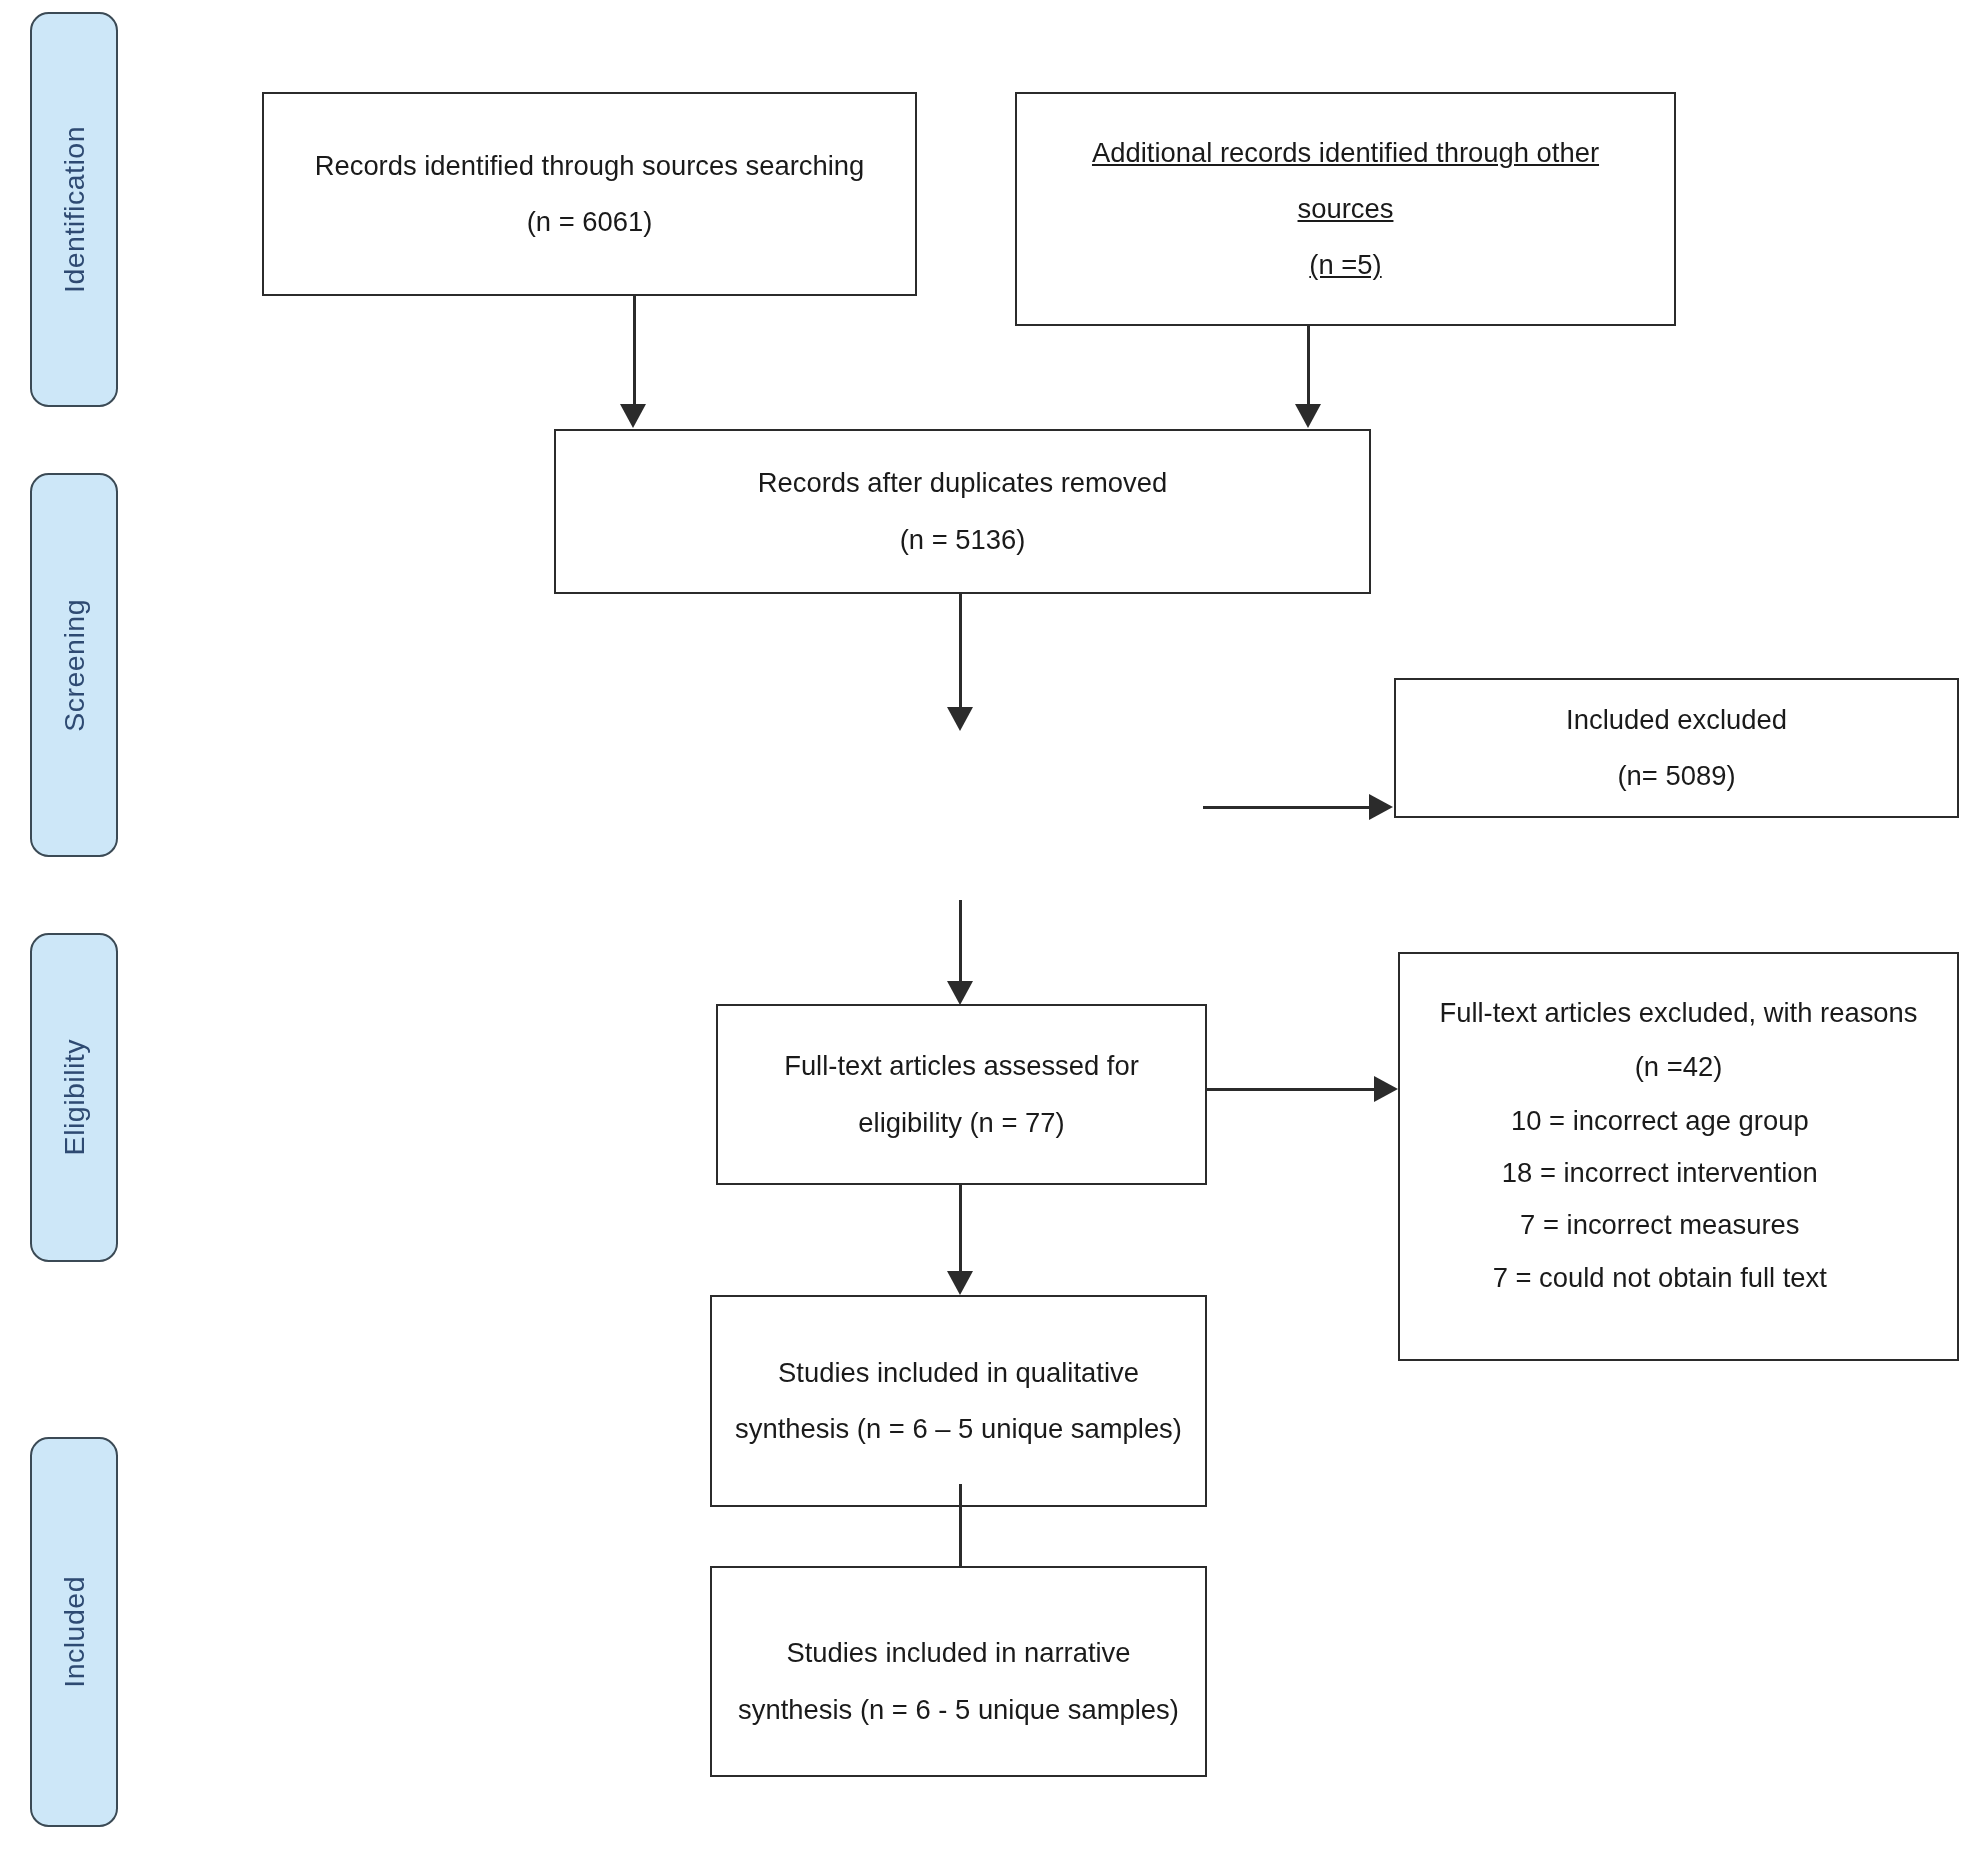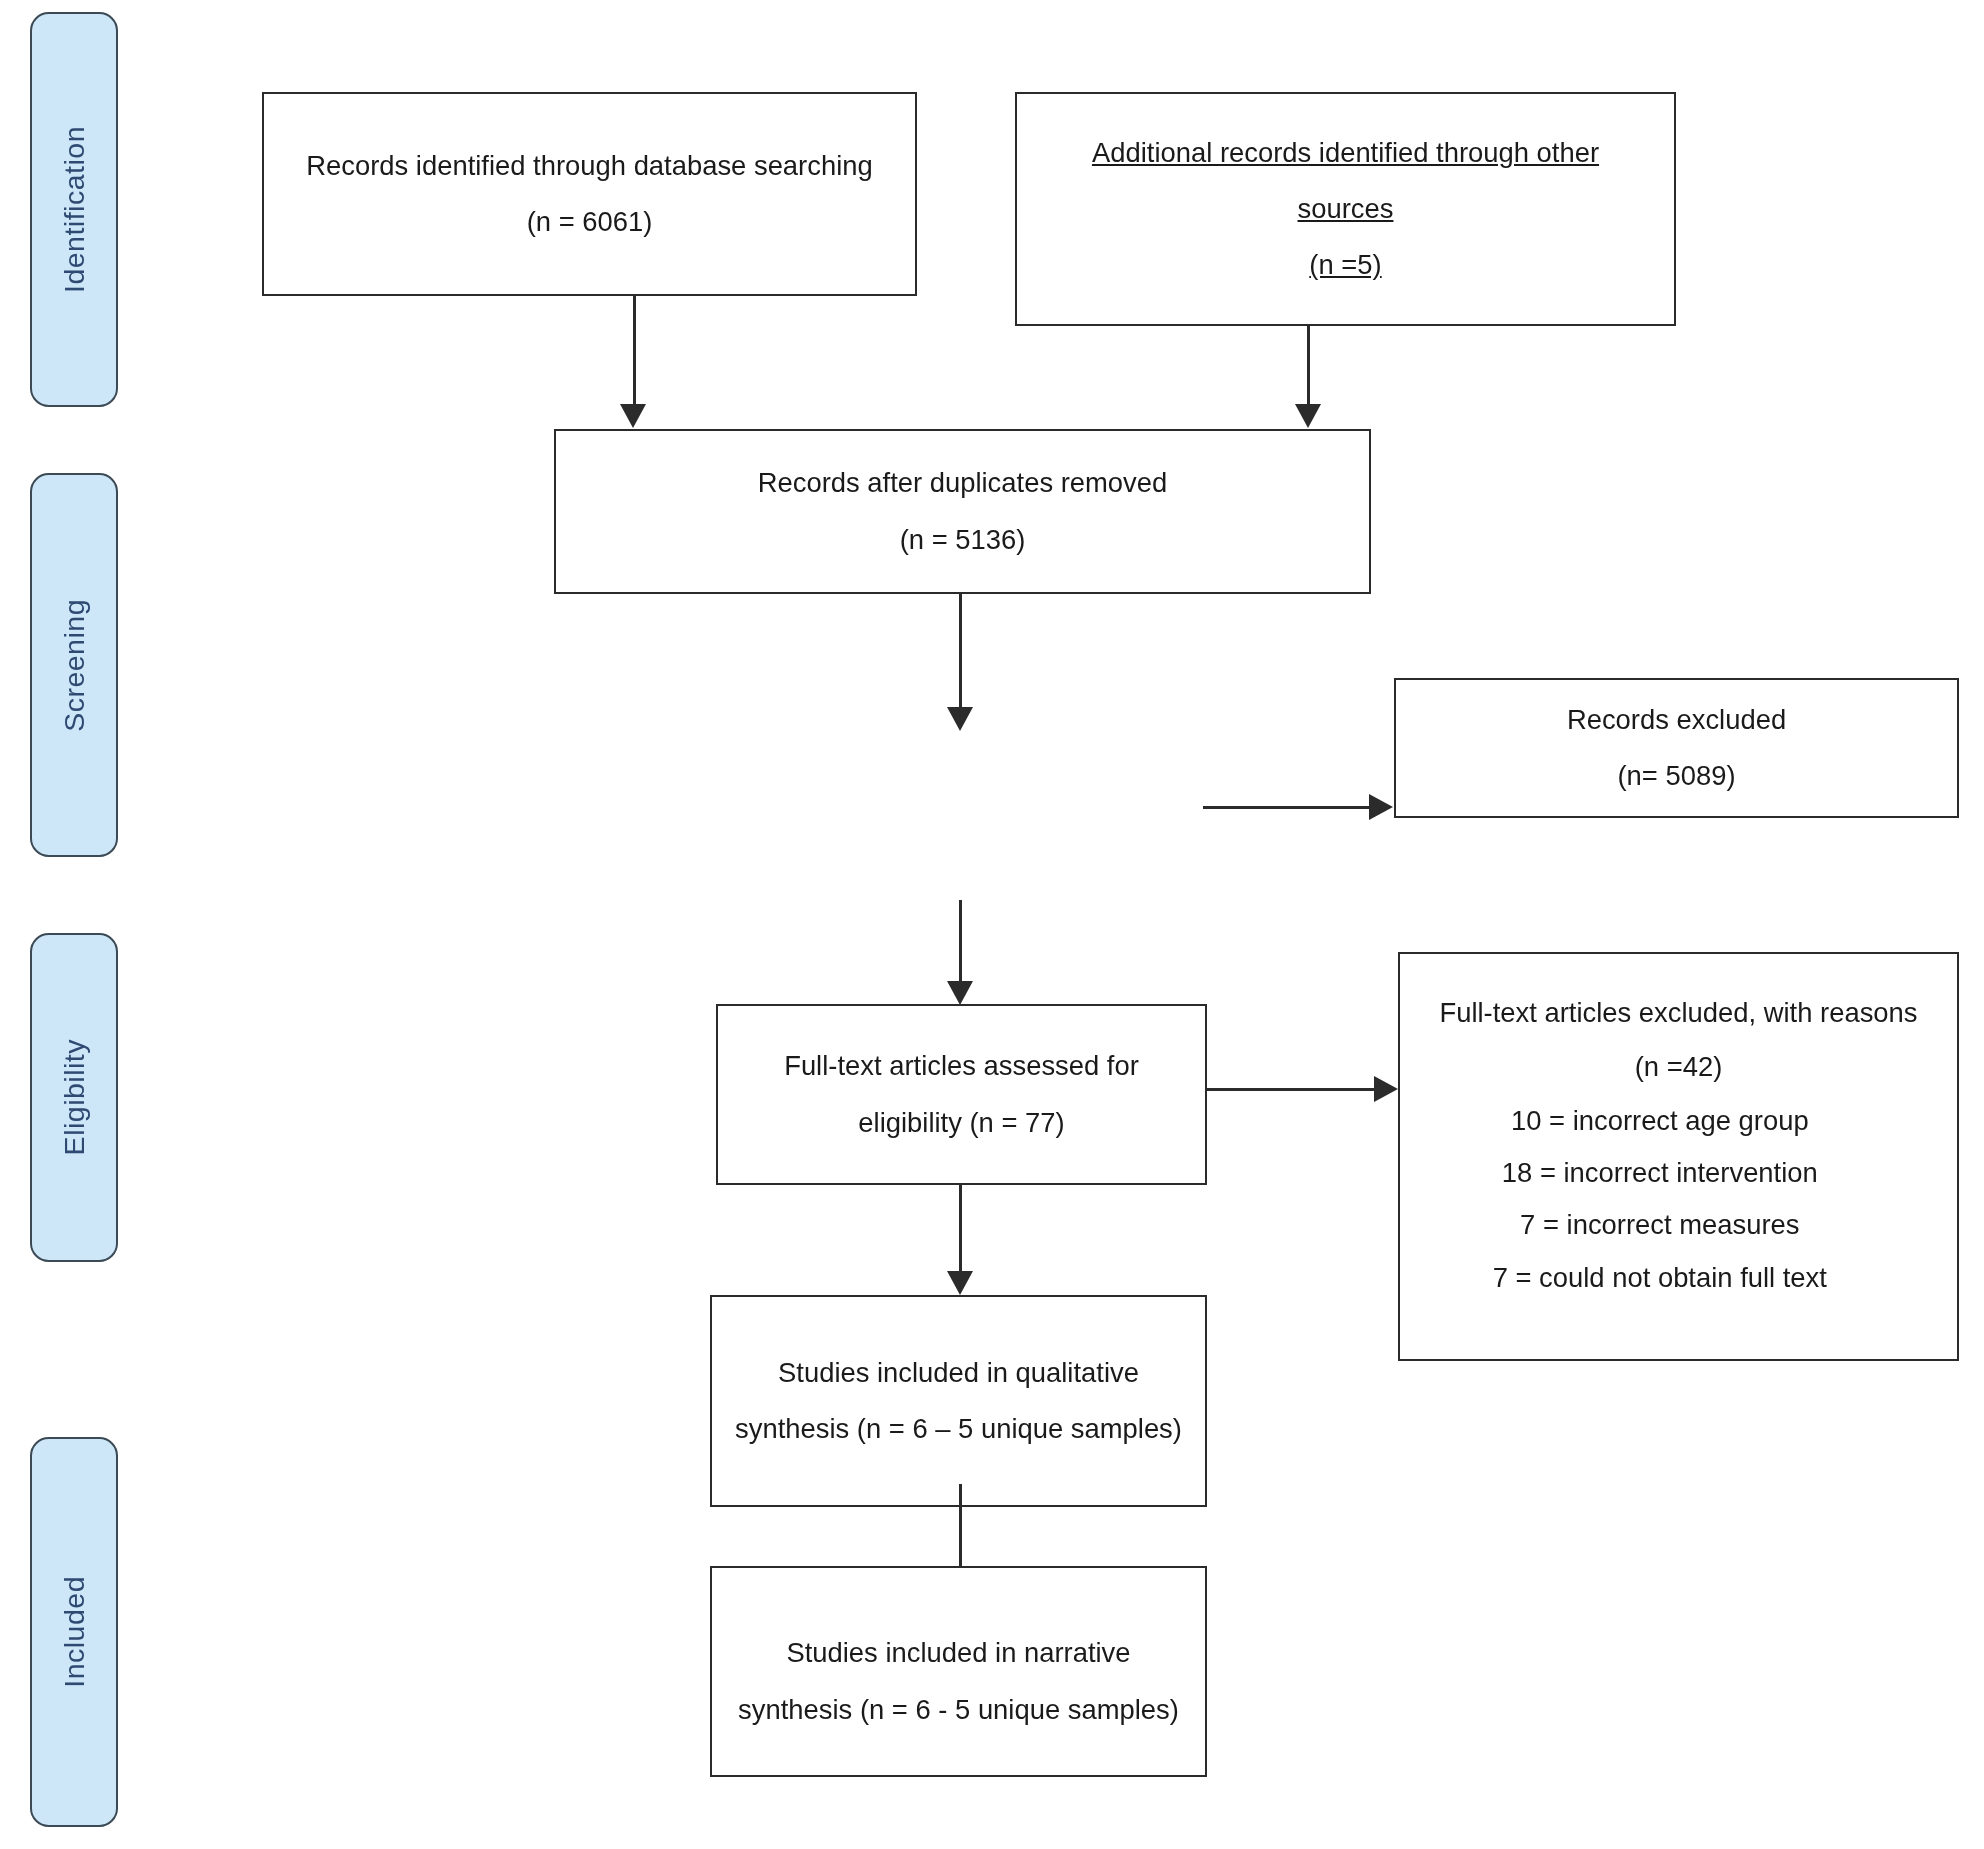--- a/index.html
+++ b/index.html
@@ -116,21 +116,21 @@
 
   <div class="stage" style="left:30px; top:933px; width:88px; height:329px;">
     <span class="stage-label">Eligibility</span>
   </div>
 
   <div class="stage" style="left:30px; top:1437px; width:88px; height:390px;">
     <span class="stage-label">Included</span>
   </div>
 
   <div class="box" style="left:262px; top:92px; width:655px; height:204px;">
-    <span class="line">Records identified through database searching</span>
+    <span class="line">Records identified through sources searching</span>
     <span class="line">(n = 6061)</span>
   </div>
 
   <div class="box" style="left:1015px; top:92px; width:661px; height:234px;text-decoration:underline;">
     <span class="line">Additional records identified through other</span>
     <span class="line">sources</span>
     <span class="line">(n =5)</span>
   </div>
 
   <div class="vline" style="left:633px; top:296px; height:110px;"></div>
@@ -145,21 +145,21 @@
   </div>
 
   <div class="vline" style="left:959px; top:594px; height:115px;"></div>
   <div class="arrow-down" style="left:947px; top:707px;"></div>
 
 
   <div class="hline" style="left:1203px; top:806px; width:168px;"></div>
   <div class="arrow-right" style="left:1369px; top:794px;"></div>
 
   <div class="box" style="left:1394px; top:678px; width:565px; height:140px;">
-    <span class="line">Records excluded</span>
+    <span class="line">Included excluded</span>
     <span class="line">(n= 5089)</span>
   </div>
 
   <div class="vline" style="left:959px; top:900px; height:82px;"></div>
   <div class="arrow-down" style="left:947px; top:981px;"></div>
 
   <div class="box" style="left:716px; top:1004px; width:491px; height:181px;">
     <span class="line">Full-text articles assessed for</span>
     <span class="line">eligibility (n = 77)</span>
   </div>

